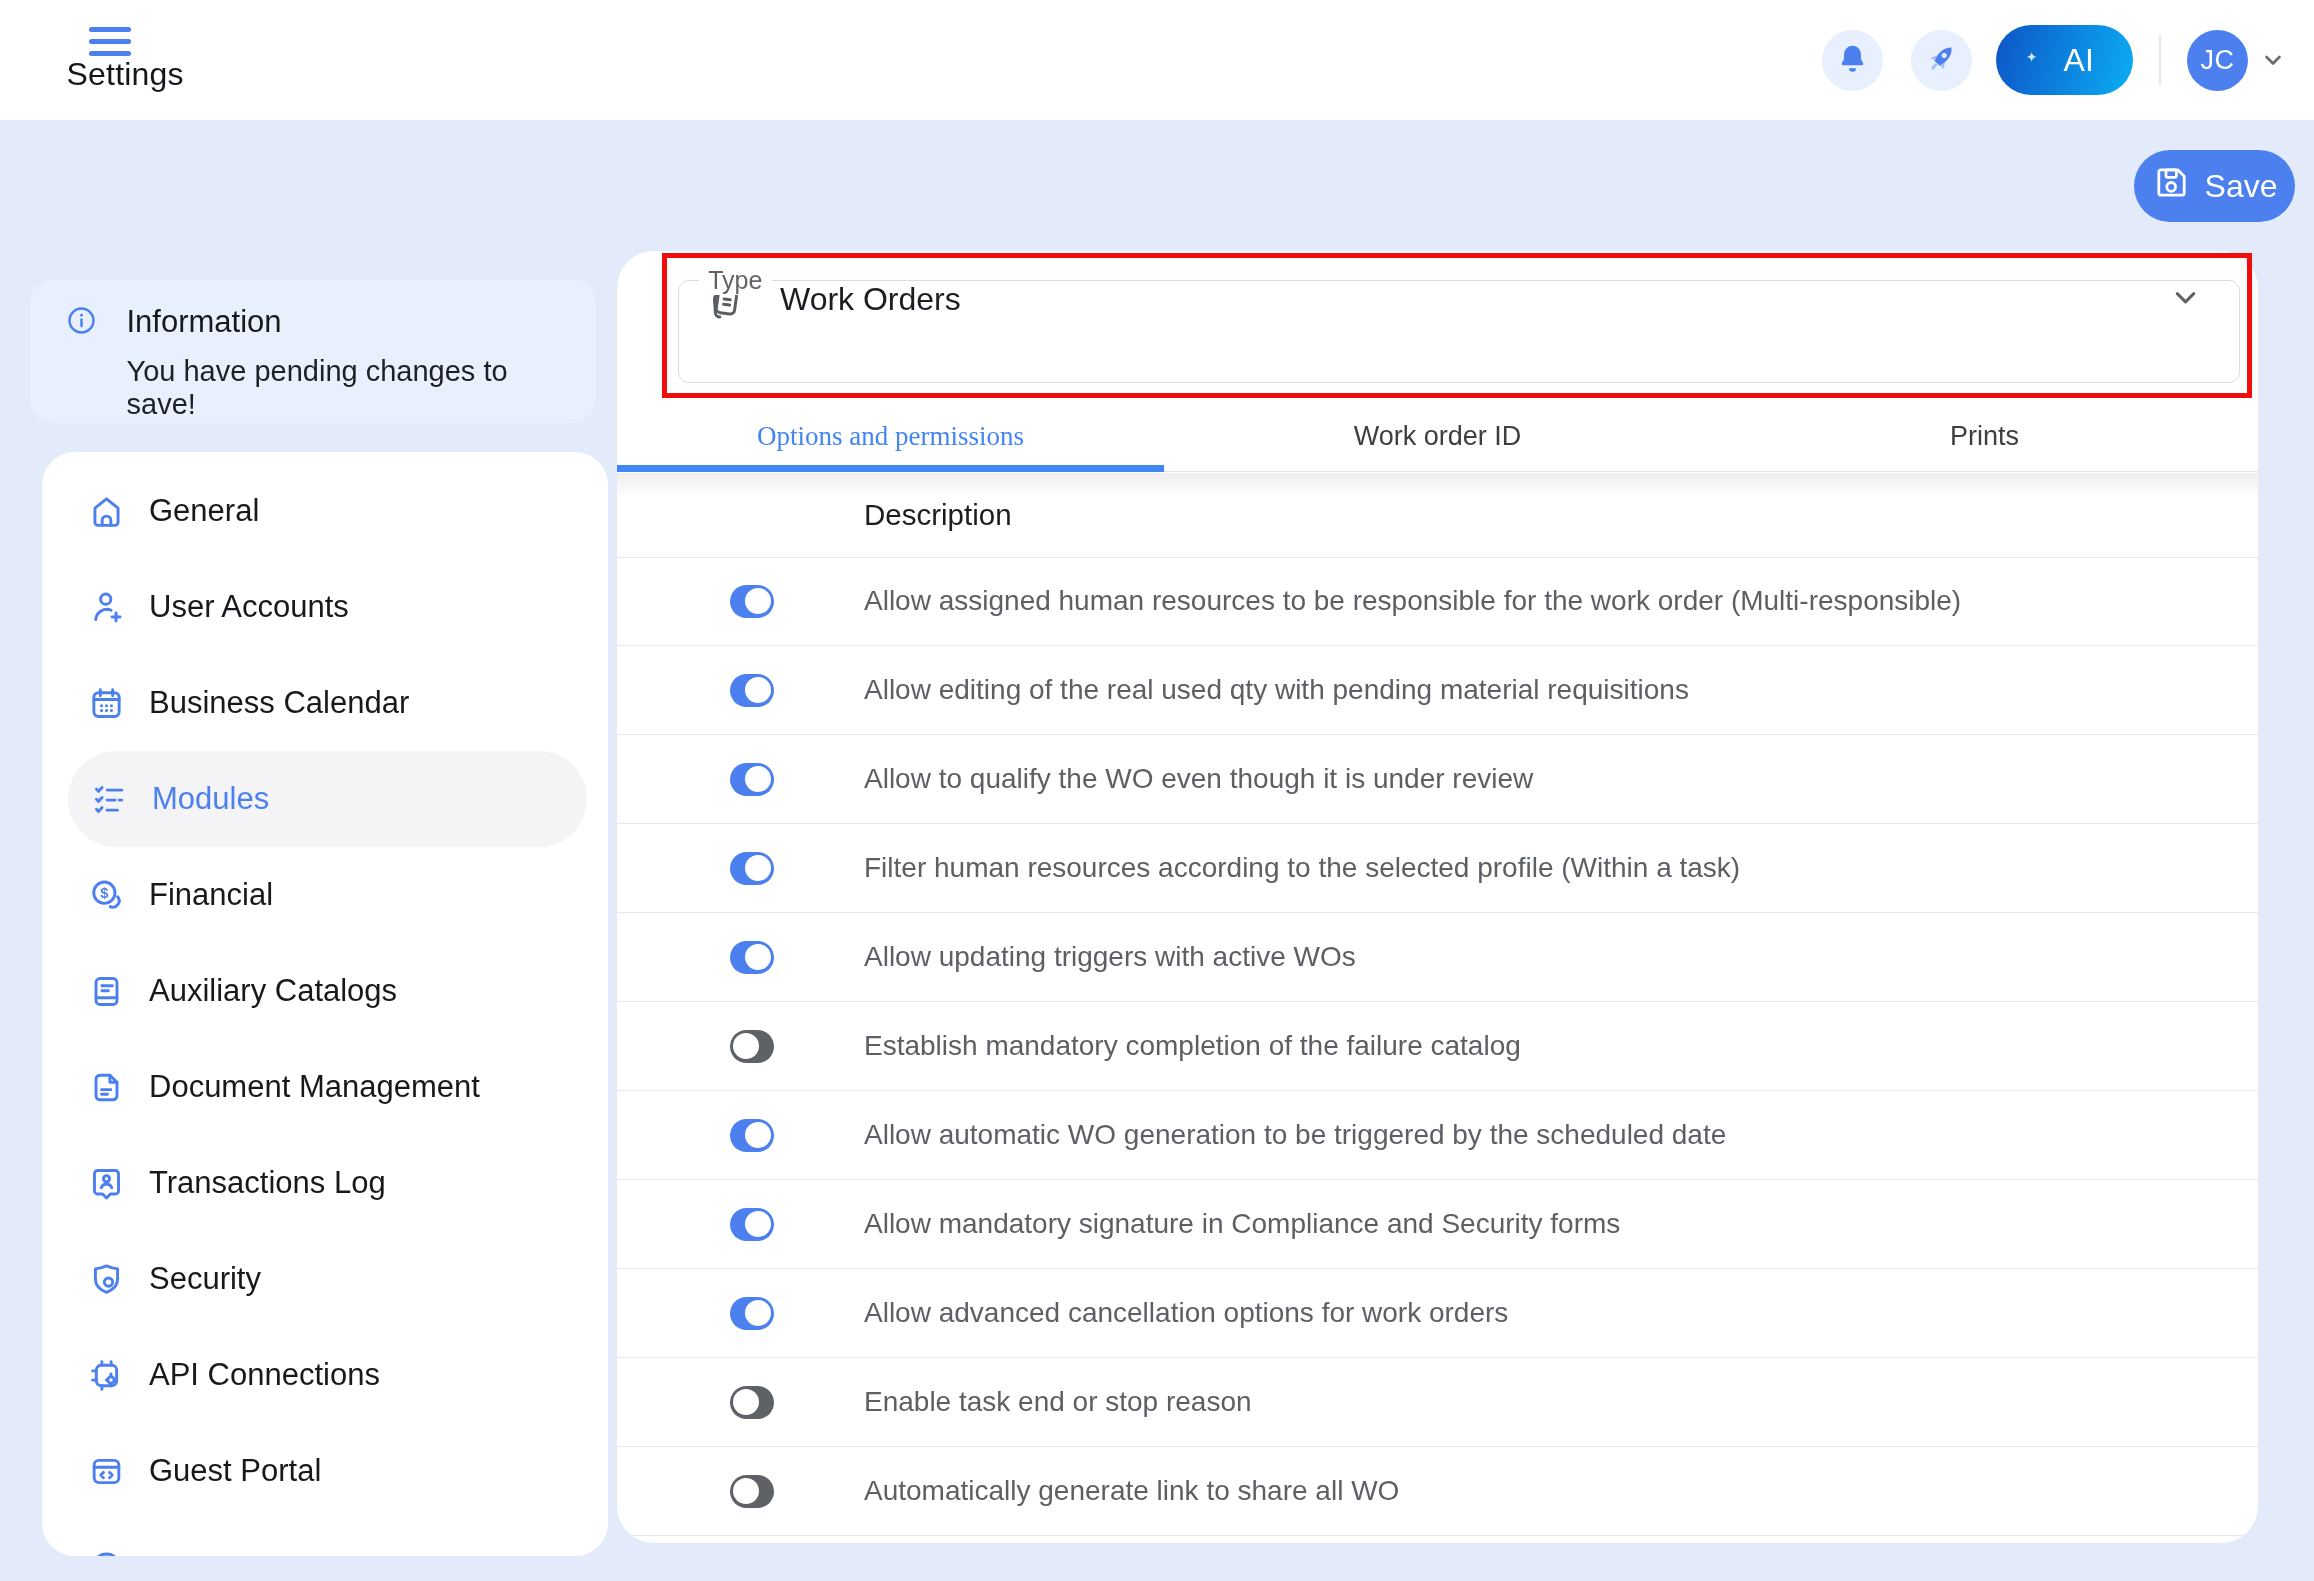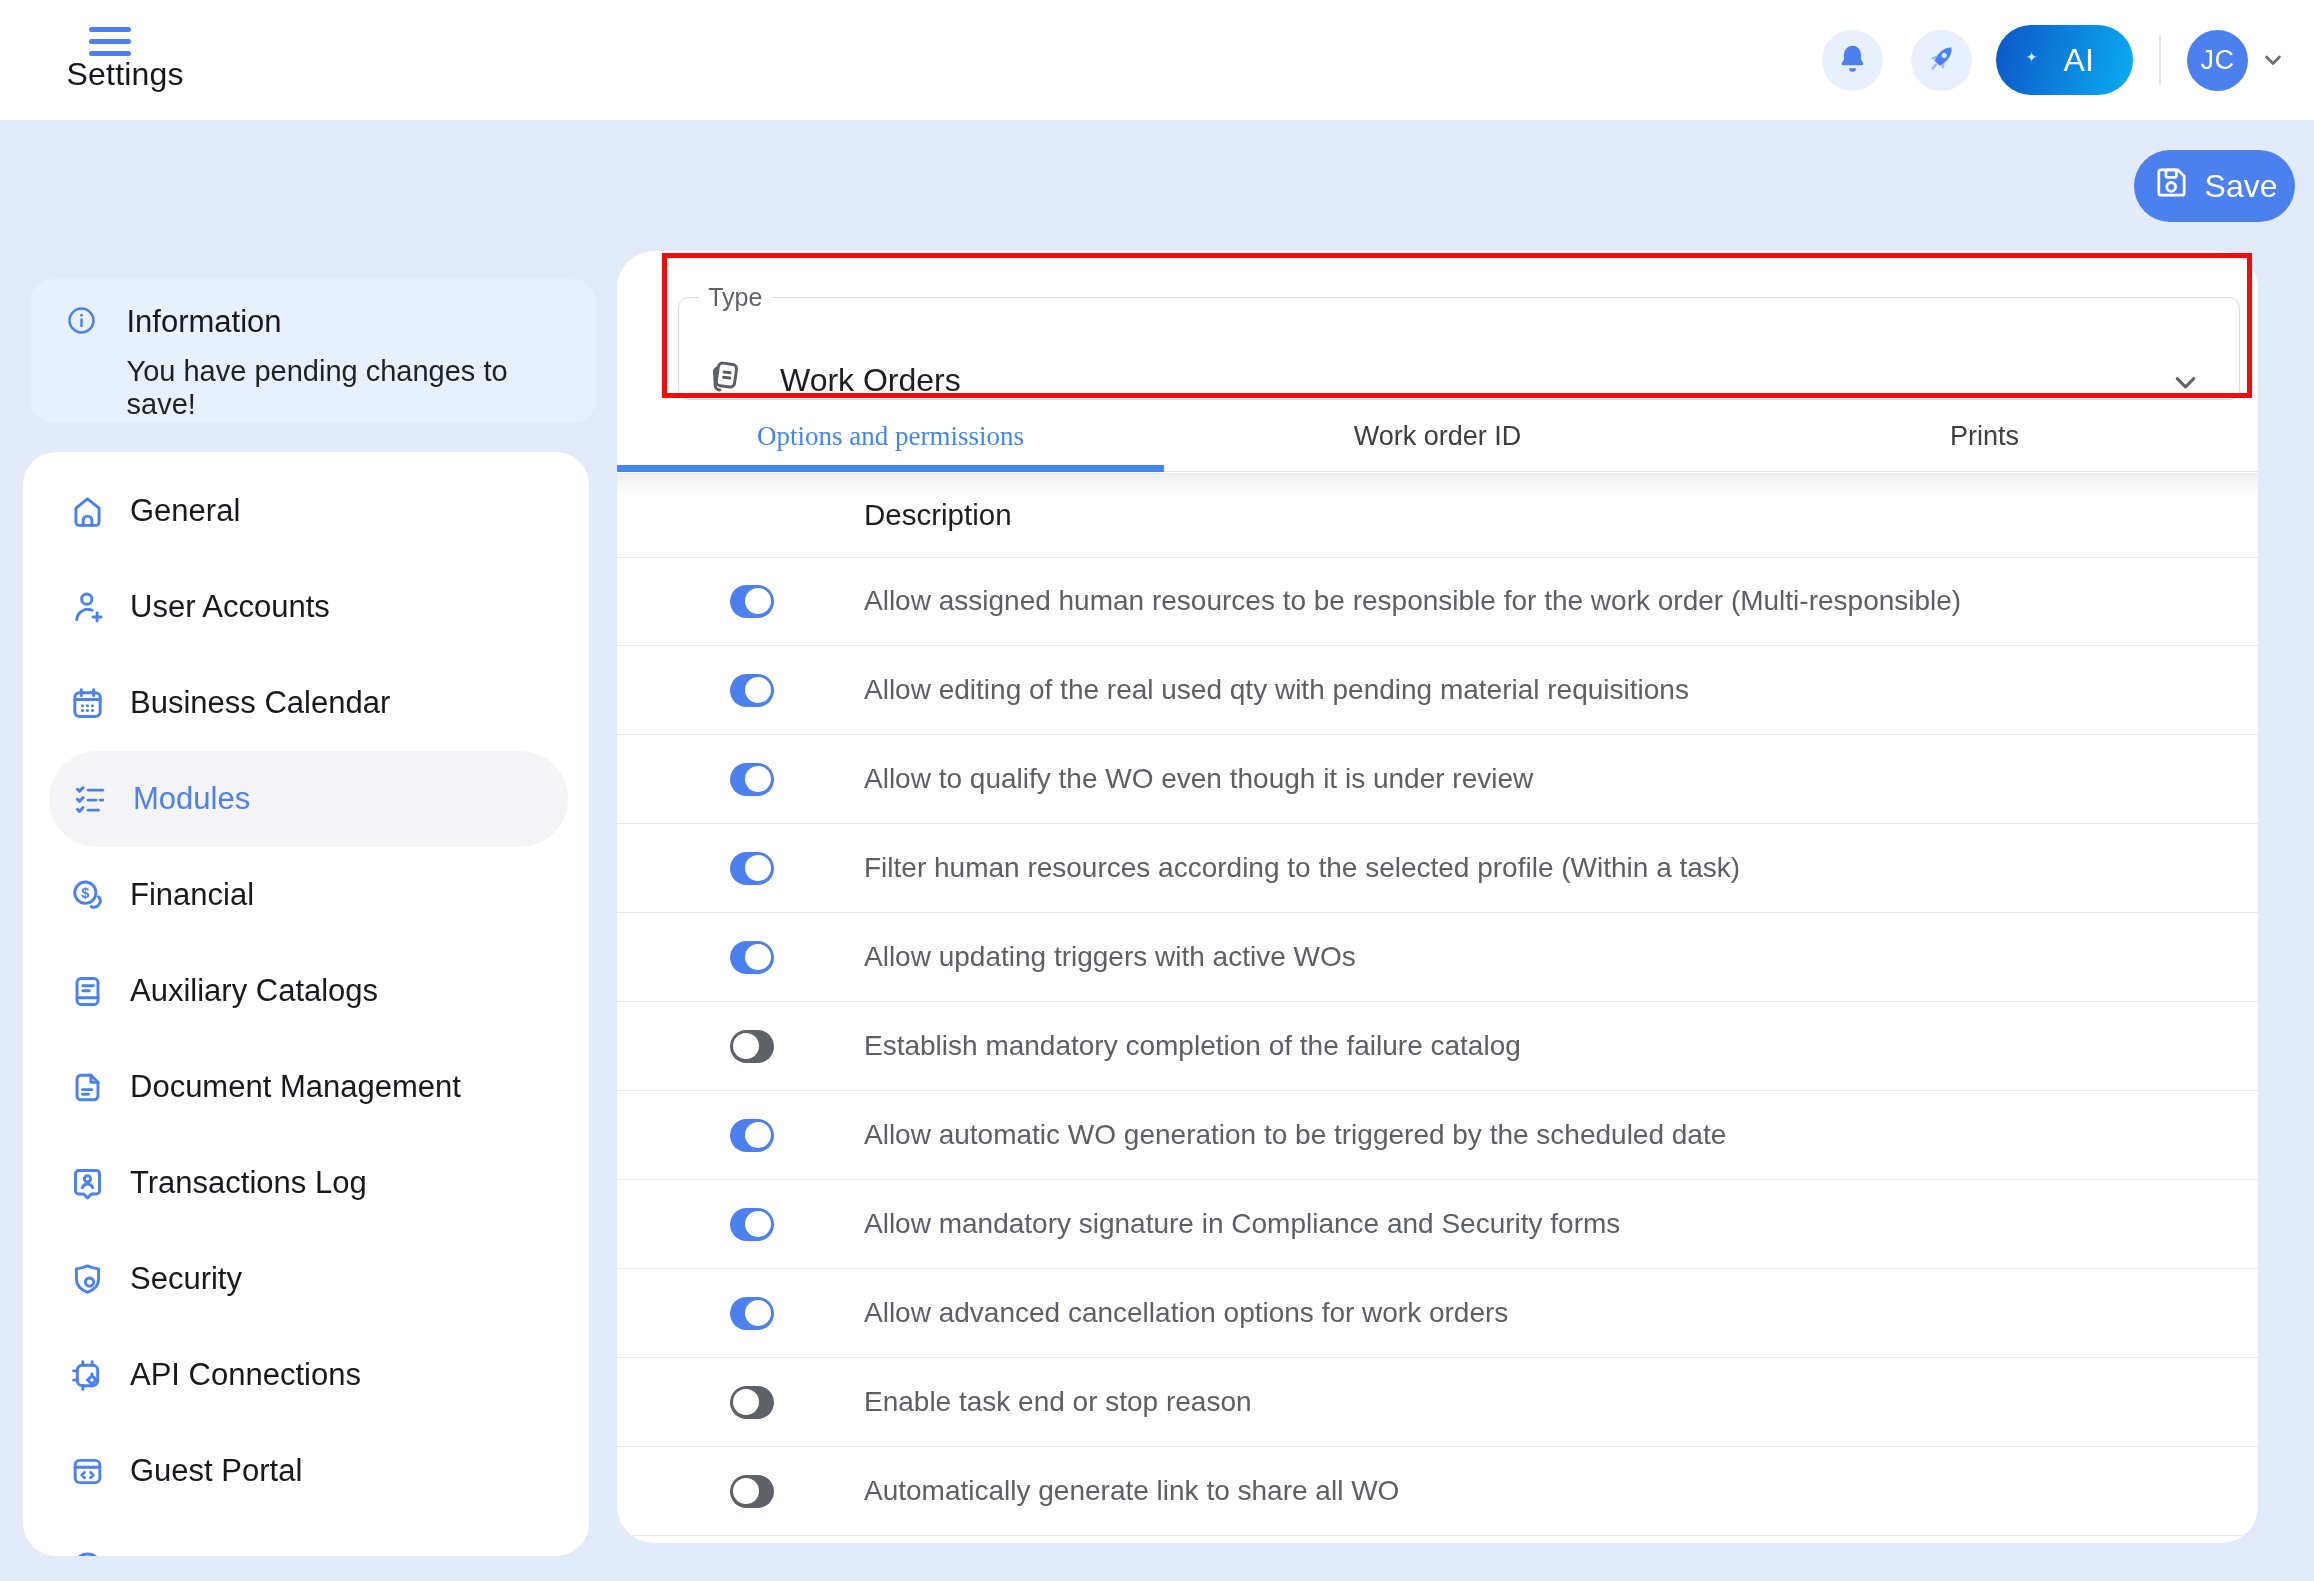--- a/index.html
+++ b/index.html
@@ -34,33 +34,33 @@
   .save-btn{position:absolute;top:150px;right:20px;width:161px;height:72px;border-radius:37px;
     background:#4C80EF;color:#fff;font-size:32px;display:flex;align-items:center;justify-content:center;
     gap:14px;cursor:pointer;z-index:6;}
   
   .info-card{position:absolute;left:29.5px;top:279px;width:566px;height:144px;background:#E9F0FD;
     border-radius:24px;box-sizing:border-box;padding:25px 18.5px 0 35px;}
   .info-head{display:flex;align-items:flex-start;gap:29px;}
   .info-title{font-size:31px;color:#17191d;}
   .info-msg{margin:14.8px 0 0 62px;font-size:29px;color:#1d2025;}
   
-  .side-card{position:absolute;left:23px;top:452px;width:566px;height:1104px;background:#fff;
+  .side-card{position:absolute;left:42px;top:452px;width:566px;height:1104px;background:#fff;
     border-radius:33px;overflow:hidden;box-sizing:border-box;padding-top:11px;}
   .side-item{height:96px;display:flex;align-items:center;gap:24px;box-sizing:border-box;
     padding:0 18.5px 0 46px;font-size:31px;color:#17191d;cursor:pointer;}
   .side-item.selected{background:#F4F4F6;border-radius:48px;margin:0 21px 0 26px;
     padding-left:23px;color:#4C80EF;}
   .s-icon{width:37px;height:37px;flex:none;}
   
   .main-card{position:absolute;left:617px;top:251px;width:1641px;height:1292px;background:#fff;
     border-radius:37px;overflow:hidden;}
-  .type-field{position:absolute;left:61px;top:46px;width:1562px;height:103px;
+  .type-field{position:absolute;left:61px;top:29px;width:1562px;height:103px;
     border:1.8px solid #D9DBDF;border-radius:11px;box-sizing:border-box;
-    display:flex;align-items:flex-end;padding:0 37px 0 26px;cursor:pointer;background:#fff;}
+    display:flex;align-items:flex-start;padding:0 37px 0 26px;cursor:pointer;background:#fff;}
   .type-label{position:absolute;top:-14.8px;left:20px;background:#fff;padding:0 9.2px;
     font-size:25px;color:#5F6368;}
   .type-value{margin-left:33px;font-size:32px;color:#1b1e23;}
   .type-caret{margin-left:auto;display:flex;align-items:center;}
   .tabs{position:absolute;left:0;top:150px;width:100%;height:71px;display:flex;
     border-bottom:0.9px solid #E5E5E5;box-sizing:border-box;}
   .tab{flex:1;display:flex;align-items:center;justify-content:center;font-size:27px;
     color:#3C4043;cursor:pointer;position:relative;}
   .tab.active{color:#4285F4;font-family:Liberation Serif, serif;}
   .tab.active::after{content:"";position:absolute;left:0;right:0;bottom:-0.9px;height:6.5px;background:#4285F4;}

